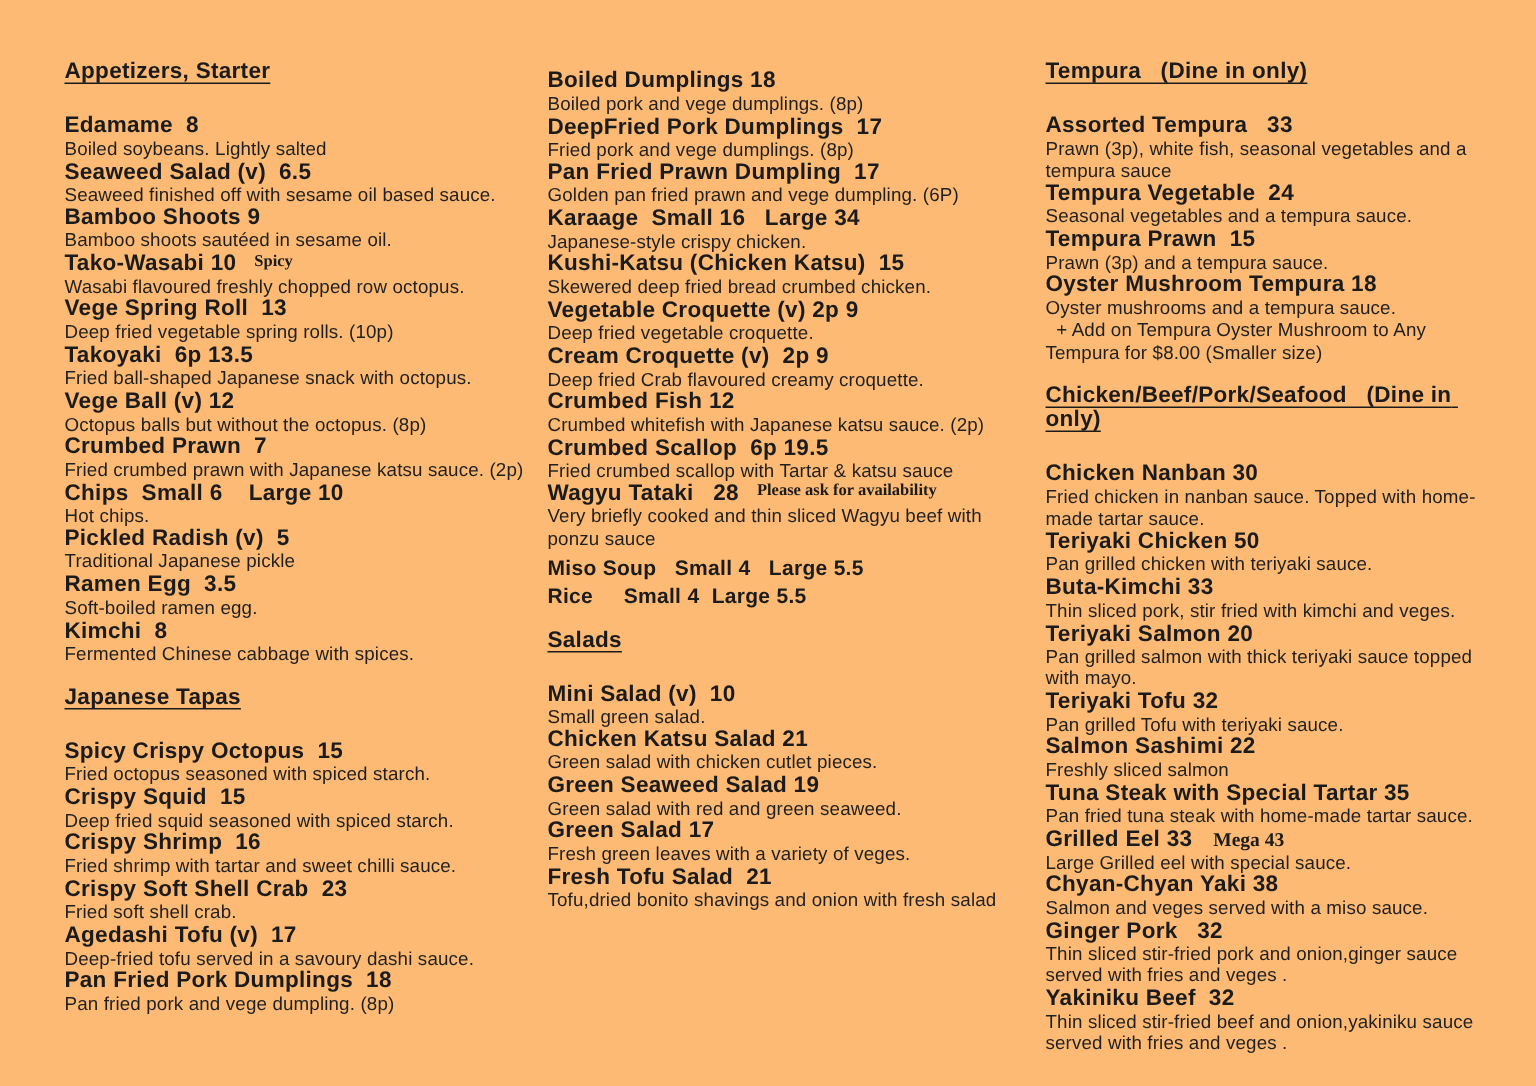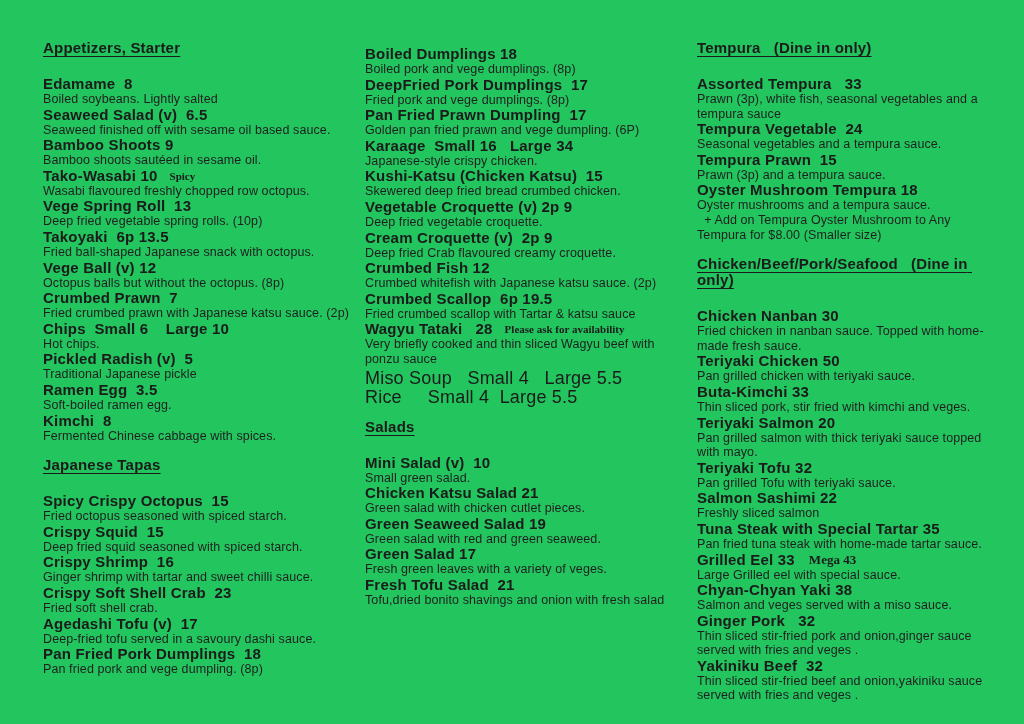--- a/index.html
+++ b/index.html
@@ -5,21 +5,21 @@
   html, body { margin: 0; padding: 0; background: #ffffff; }
   body {
     width: 1024px; height: 724px;
     font-family: "Liberation Sans", sans-serif;
     color: #1b1b1b;
     overflow: hidden;
   }
   .page {
     position: relative;
     width: 1024px; height: 724px;
-    background: #22c55e;
+    background: #fdba74;
   }
   .cols {
     display: flex;
     box-sizing: border-box;
     padding: 40px 0 0 43px;
   }
   .col { flex: none; box-sizing: border-box; }
   .col-0 { width: 322px; }
   .col-1 { width: 332px; padding-top: 6px; }
   .col-2 { width: 310px; }
@@ -28,30 +28,30 @@
     font-weight: bold;
     line-height: 16px;
     letter-spacing: 0.2px;
     text-decoration: underline;
     text-underline-offset: 3px;
     margin: 14px 0 20px 0;
     white-space: pre-wrap;
   }
   .col .section-heading:first-child { margin-top: 0; }
   .item { margin: 0; }
-  .item-title-row { display: flex; align-items: center; }
+  .item-title-row { display: flex; align-items: flex-start; }
   .item-title {
     font-size: 15px;
     font-weight: bold;
     line-height: 16px;
     letter-spacing: 0.2px;
     white-space: pre-wrap;
   }
   .item.plain { margin: 3px 0; }
-  .item.plain .item-title { font-weight: normal; font-size: 18px; }
+  .item.plain .item-title { font-weight: bold; font-size: 14px; }
   .item-note {
     font-size: 11px;
     font-weight: bold;
     margin-left: 12px;
     white-space: pre-wrap;
     font-family: Liberation Serif, serif;
   }
   .item-note.big { font-size: 13px; margin-left: 14px; }
   .item-desc {
     font-size: 12.5px;
@@ -151,21 +151,21 @@
         <div class="item">
           <div class="item-title-row">
             <span class="item-title">Crispy Squid  15</span>
           </div>
           <div class="item-desc">Deep fried squid seasoned with spiced starch.</div>
         </div>
         <div class="item">
           <div class="item-title-row">
             <span class="item-title">Crispy Shrimp  16</span>
           </div>
-          <div class="item-desc">Ginger shrimp with tartar and sweet chilli sauce.</div>
+          <div class="item-desc">Fried shrimp with tartar and sweet chilli sauce.</div>
         </div>
         <div class="item">
           <div class="item-title-row">
             <span class="item-title">Crispy Soft Shell Crab  23</span>
           </div>
           <div class="item-desc">Fried soft shell crab.</div>
         </div>
         <div class="item">
           <div class="item-title-row">
             <span class="item-title">Agedashi Tofu (v)  17</span>
@@ -312,21 +312,21 @@
           <div class="item-desc">Oyster mushrooms and a tempura sauce.
   + Add on Tempura Oyster Mushroom to Any
 Tempura for $8.00 (Smaller size)</div>
         </div>
         <div class="section-heading">Chicken/Beef/Pork/Seafood   (Dine in only)</div>
         <div class="item">
           <div class="item-title-row">
             <span class="item-title">Chicken Nanban 30</span>
           </div>
           <div class="item-desc">Fried chicken in nanban sauce. Topped with home-
-made fresh sauce.</div>
+made tartar sauce.</div>
         </div>
         <div class="item">
           <div class="item-title-row">
             <span class="item-title">Teriyaki Chicken 50</span>
           </div>
           <div class="item-desc">Pan grilled chicken with teriyaki sauce.</div>
         </div>
         <div class="item">
           <div class="item-title-row">
             <span class="item-title">Buta-Kimchi 33</span>

